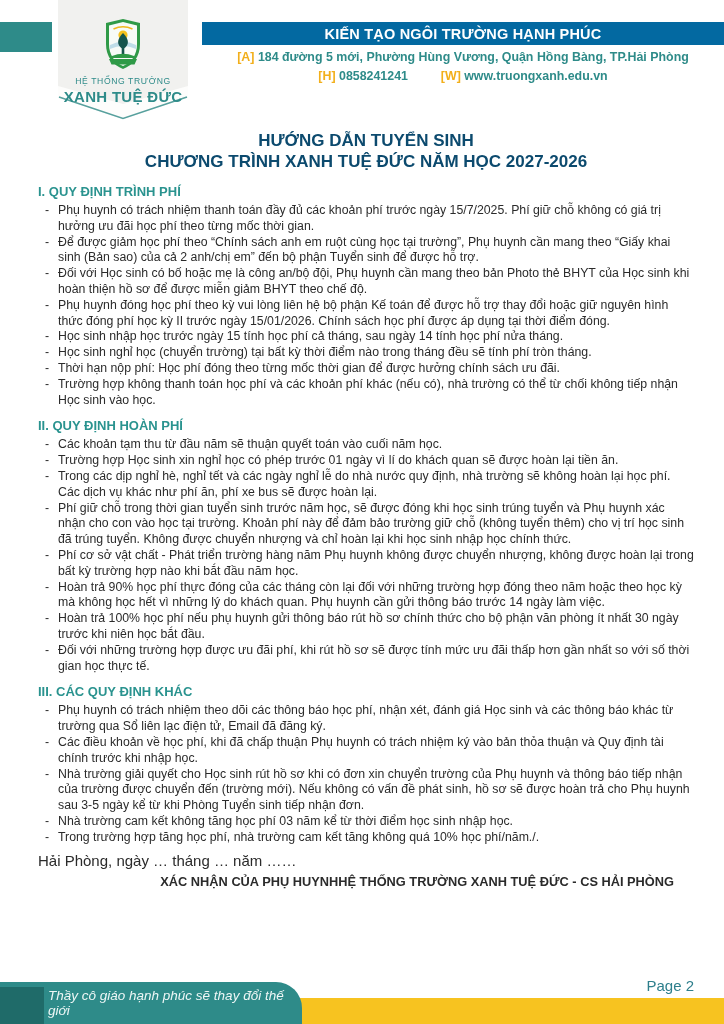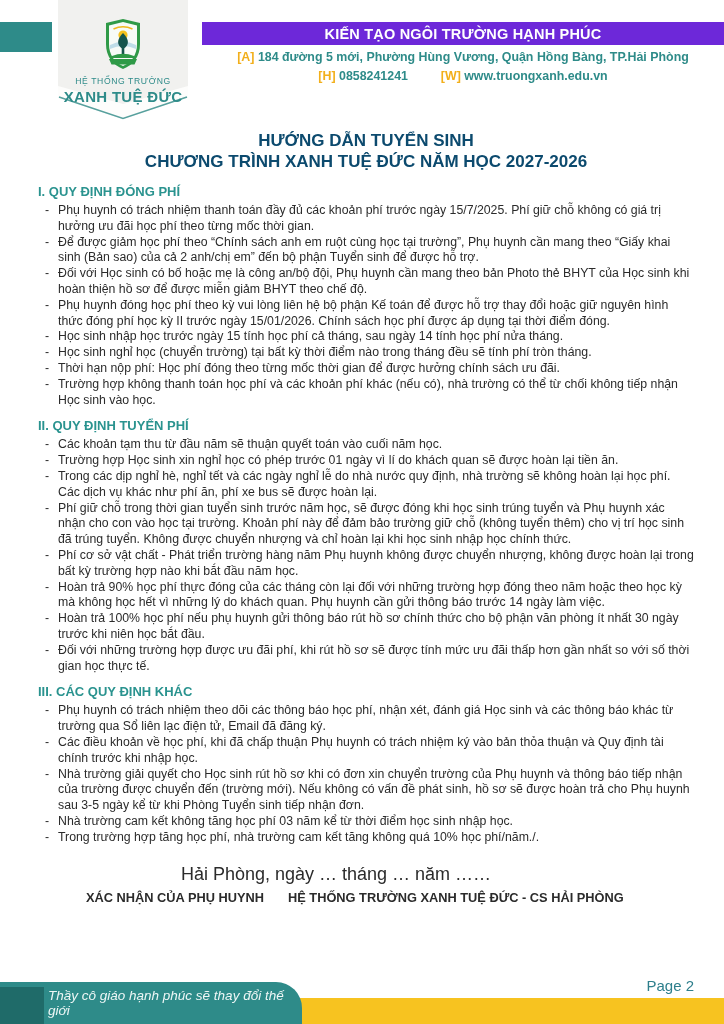--- a/index.html
+++ b/index.html
@@ -2,43 +2,43 @@
 <html><head>
 <meta charset="utf-8">
 <style>
   html,body{margin:0;padding:0;}
   body{
     width:724px;height:1024px;position:relative;background:#ffffff;
     font-family:"Liberation Sans", sans-serif;color:#2b2b2b;overflow:hidden;
   }
   
   .left-strip{position:absolute;left:0;top:22px;width:52px;height:30px;background:#2E8B89;}
-  .banner{position:absolute;left:202px;top:22px;width:522px;height:23px;background:#6d28d9;
+  .banner{position:absolute;left:202px;top:22px;width:522px;height:23px;background:#0369a1;
     display:flex;align-items:center;justify-content:center;}
   .banner span{color:#fff;font-weight:bold;font-size:14.5px;letter-spacing:.2px;}
   .contact{position:absolute;left:202px;top:48px;width:522px;text-align:center;}
   .contact .line{font-size:12.4px;font-weight:bold;color:#2E8B89;line-height:19px;}
   .tag{color:#F2AF1B;font-weight:bold;}
   .gap{display:inline-block;width:26px;}
   .badge{position:absolute;left:58px;top:0;width:130px;height:120px;}
   .badge svg.shape{position:absolute;left:0;top:0;width:130px;height:120px;}
   .badge .inner{position:absolute;left:0;top:12px;width:130px;text-align:center;}
   .crest{margin-top:6px;}
   .sys-label{font-size:8.6px;letter-spacing:.6px;color:#2E8B89;margin-top:2px;}
   .school-name{font-size:15px;font-weight:bold;color:#2E8B89;letter-spacing:.3px;margin-top:2px;}
   
   .content{padding:130px 30px 0 38px;}
   .doc-title{text-align:center;color:#0c4a6e;font-weight:bold;font-size:17px;line-height:21px;margin-bottom:12px;}
   .section-heading{color:#2A938F;font-weight:bold;font-size:13px;line-height:16px;margin:10px 0 3px 0;}
   ul.items{list-style:none;margin:0;padding:0;}
   ul.items li{position:relative;padding-left:20px;font-size:12.3px;line-height:15.8px;}
   ul.items li::before{content:"-";position:absolute;left:7px;top:0;}
-  .date-line{text-align:center;padding-right:60px;font-size:18px;margin-top:19px;}
-  .signatures{display:flex;justify-content:flex-start;margin-top:5px;padding-left:48px;padding-right:20px;
-    font-weight:bold;font-size:12.8px;gap:24px;}
+  .date-line{text-align:left;padding-right:60px;font-size:15px;margin-top:7px;}
+  .signatures{display:flex;justify-content:flex-end;margin-top:5px;padding-left:48px;padding-right:20px;
+    font-weight:bold;font-size:12.8px;}
   
   .page-label{position:absolute;right:30px;bottom:30px;color:#2E7F8C;font-size:15px;}
   .footer-bar{position:absolute;left:0;bottom:0;width:724px;height:44px;padding-left:12px;}
   .motto-shape{position:absolute;left:0;bottom:0;width:302px;height:42px;background:#2E8B89;
     border-top-right-radius:26px;display:flex;align-items:center;justify-content:center;z-index:1;}
   .motto-shape span{color:#eef7f6;font-style:italic;font-size:13.5px;padding-left:48px;}
   .dark-block{position:absolute;left:0;bottom:0;width:44px;height:37px;background:#1F6B69;z-index:2;}
   .yellow-bar{position:absolute;left:300px;right:0;bottom:0;height:26px;background:#F7C320;}
 </style>
 </head>
@@ -88,35 +88,35 @@
 </div>
 
 <div class="content">
 
   <div class="doc-title">
     <div>HƯỚNG DẪN TUYỂN SINH</div>
     <div>CHƯƠNG TRÌNH XANH TUỆ ĐỨC NĂM HỌC 2027-2026</div>
   </div>
 
   <div>
-    <div class="section-heading">I. QUY ĐỊNH ĐÓNG PHÍ</div>
+    <div class="section-heading">I. QUY ĐỊNH TRÌNH PHÍ</div>
     <ul class="items">
       <li>Phụ huynh có trách nhiệm thanh toán đầy đủ các khoản phí trước ngày 15/7/2025. Phí giữ chỗ không có giá trị hưởng ưu đãi học phí theo từng mốc thời gian.</li>
       <li>Để được giảm học phí theo “Chính sách anh em ruột cùng học tại trường”, Phụ huynh cần mang theo “Giấy khai sinh (Bản sao) của cả 2 anh/chị em” đến bộ phận Tuyển sinh để được hỗ trợ.</li>
       <li>Đối với Học sinh có bố hoặc mẹ là công an/bộ đội, Phụ huynh cần mang theo bản Photo thẻ BHYT của Học sinh khi hoàn thiện hồ sơ để được miễn giảm BHYT theo chế độ.</li>
       <li>Phụ huynh đóng học phí theo kỳ vui lòng liên hệ bộ phận Kế toán để được hỗ trợ thay đổi hoặc giữ nguyên hình thức đóng phí học kỳ II trước ngày 15/01/2026. Chính sách học phí được áp dụng tại thời điểm đóng.</li>
       <li>Học sinh nhập học trước ngày 15 tính học phí cả tháng, sau ngày 14 tính học phí nửa tháng.</li>
       <li>Học sinh nghỉ học (chuyển trường) tại bất kỳ thời điểm nào trong tháng đều sẽ tính phí tròn tháng.</li>
       <li>Thời hạn nộp phí: Học phí đóng theo từng mốc thời gian để được hưởng chính sách ưu đãi.</li>
       <li>Trường hợp không thanh toán học phí và các khoản phí khác (nếu có), nhà trường có thể từ chối không tiếp nhận Học sinh vào học.</li>
     </ul>
   </div>
 
   <div>
-    <div class="section-heading">II. QUY ĐỊNH TUYỂN PHÍ</div>
+    <div class="section-heading">II. QUY ĐỊNH HOÀN PHÍ</div>
     <ul class="items">
       <li>Các khoản tạm thu từ đầu năm sẽ thuận quyết toán vào cuối năm học.</li>
       <li>Trường hợp Học sinh xin nghỉ học có phép trước 01 ngày vì lí do khách quan sẽ được hoàn lại tiền ăn.</li>
       <li>Trong các dịp nghỉ hè, nghỉ tết và các ngày nghỉ lễ do nhà nước quy định, nhà trường sẽ không hoàn lại học phí. Các dịch vụ khác như phí ăn, phí xe bus sẽ được hoàn lại.</li>
       <li>Phí giữ chỗ trong thời gian tuyển sinh trước năm học, sẽ được đóng khi học sinh trúng tuyển và Phụ huynh xác nhận cho con vào học tại trường. Khoản phí này để đảm bảo trường giữ chỗ (không tuyển thêm) cho vị trí học sinh đã trúng tuyển. Không được chuyển nhượng và chỉ hoàn lại khi học sinh nhập học chính thức.</li>
       <li>Phí cơ sở vật chất - Phát triển trường hàng năm Phụ huynh không được chuyển nhượng, không được hoàn lại trong bất kỳ trường hợp nào khi bắt đầu năm học.</li>
       <li>Hoàn trả 90% học phí thực đóng của các tháng còn lại đối với những trường hợp đóng theo năm hoặc theo học kỳ mà không học hết vì những lý do khách quan. Phụ huynh cần gửi thông báo trước 14 ngày làm việc.</li>
       <li>Hoàn trả 100% học phí nếu phụ huynh gửi thông báo rút hồ sơ chính thức cho bộ phận văn phòng ít nhất 30 ngày trước khi niên học bắt đầu.</li>
       <li>Đối với những trường hợp được ưu đãi phí, khi rút hồ sơ sẽ được tính mức ưu đãi thấp hơn gần nhất so với số thời gian học thực tế.</li>
     </ul>

